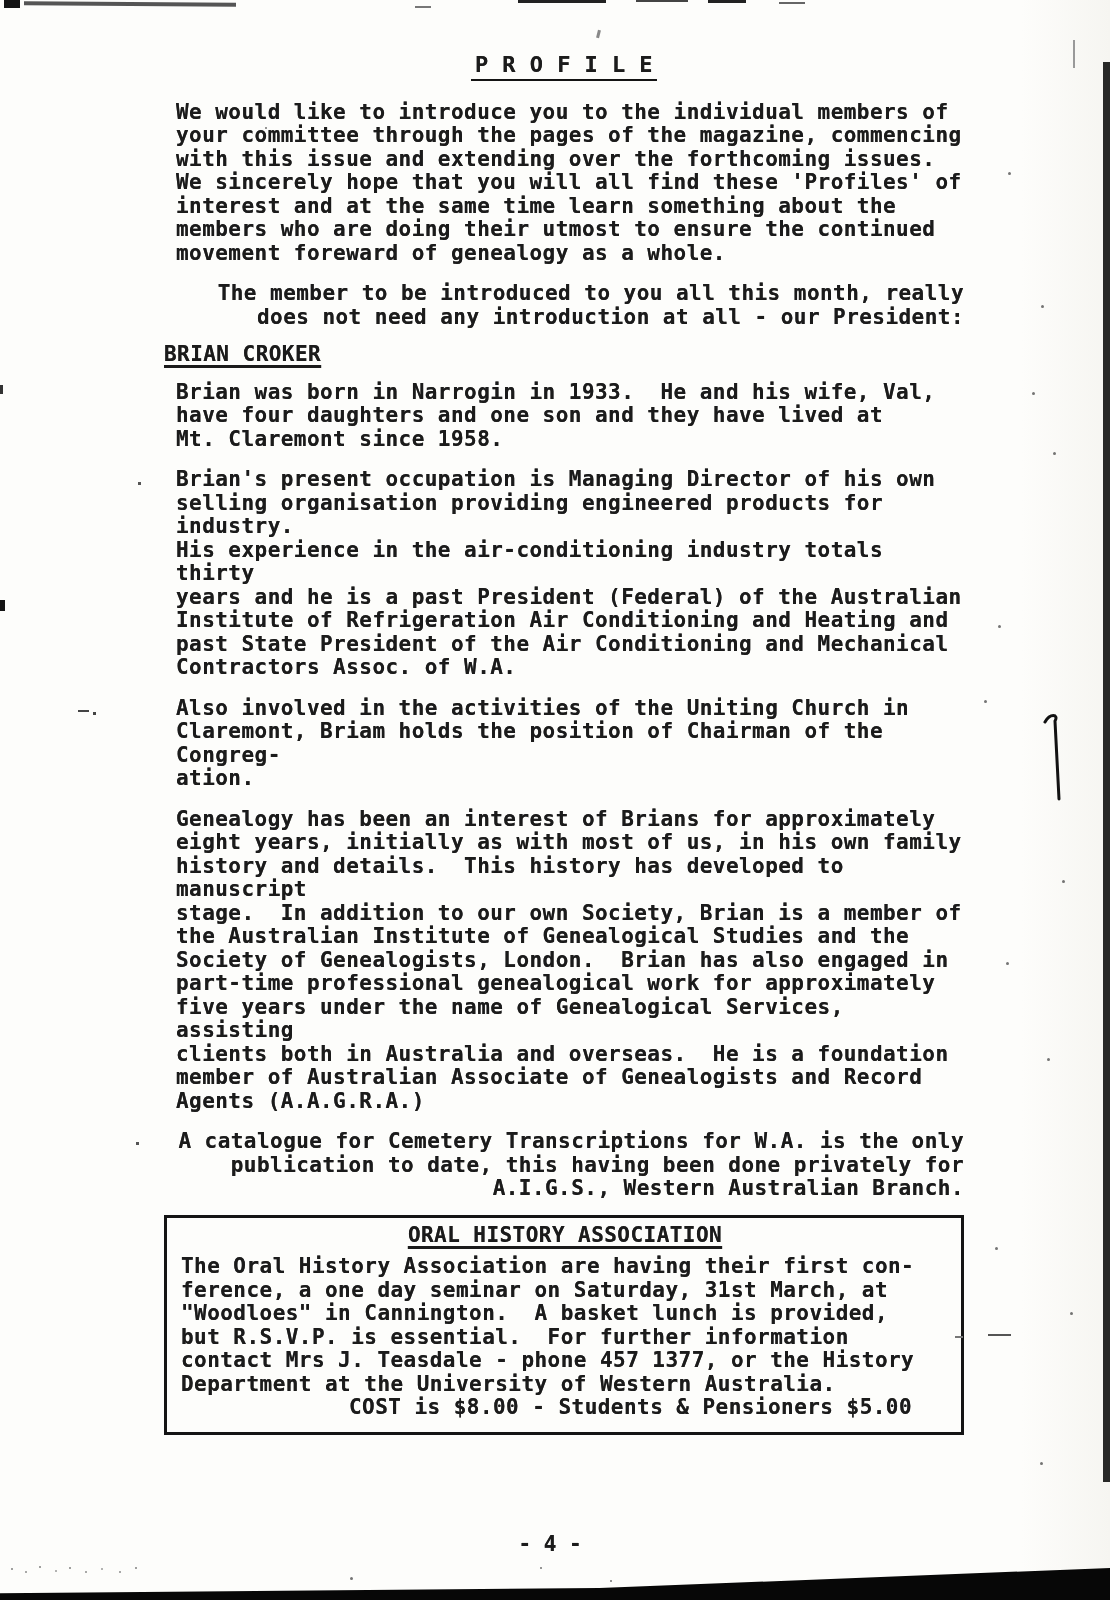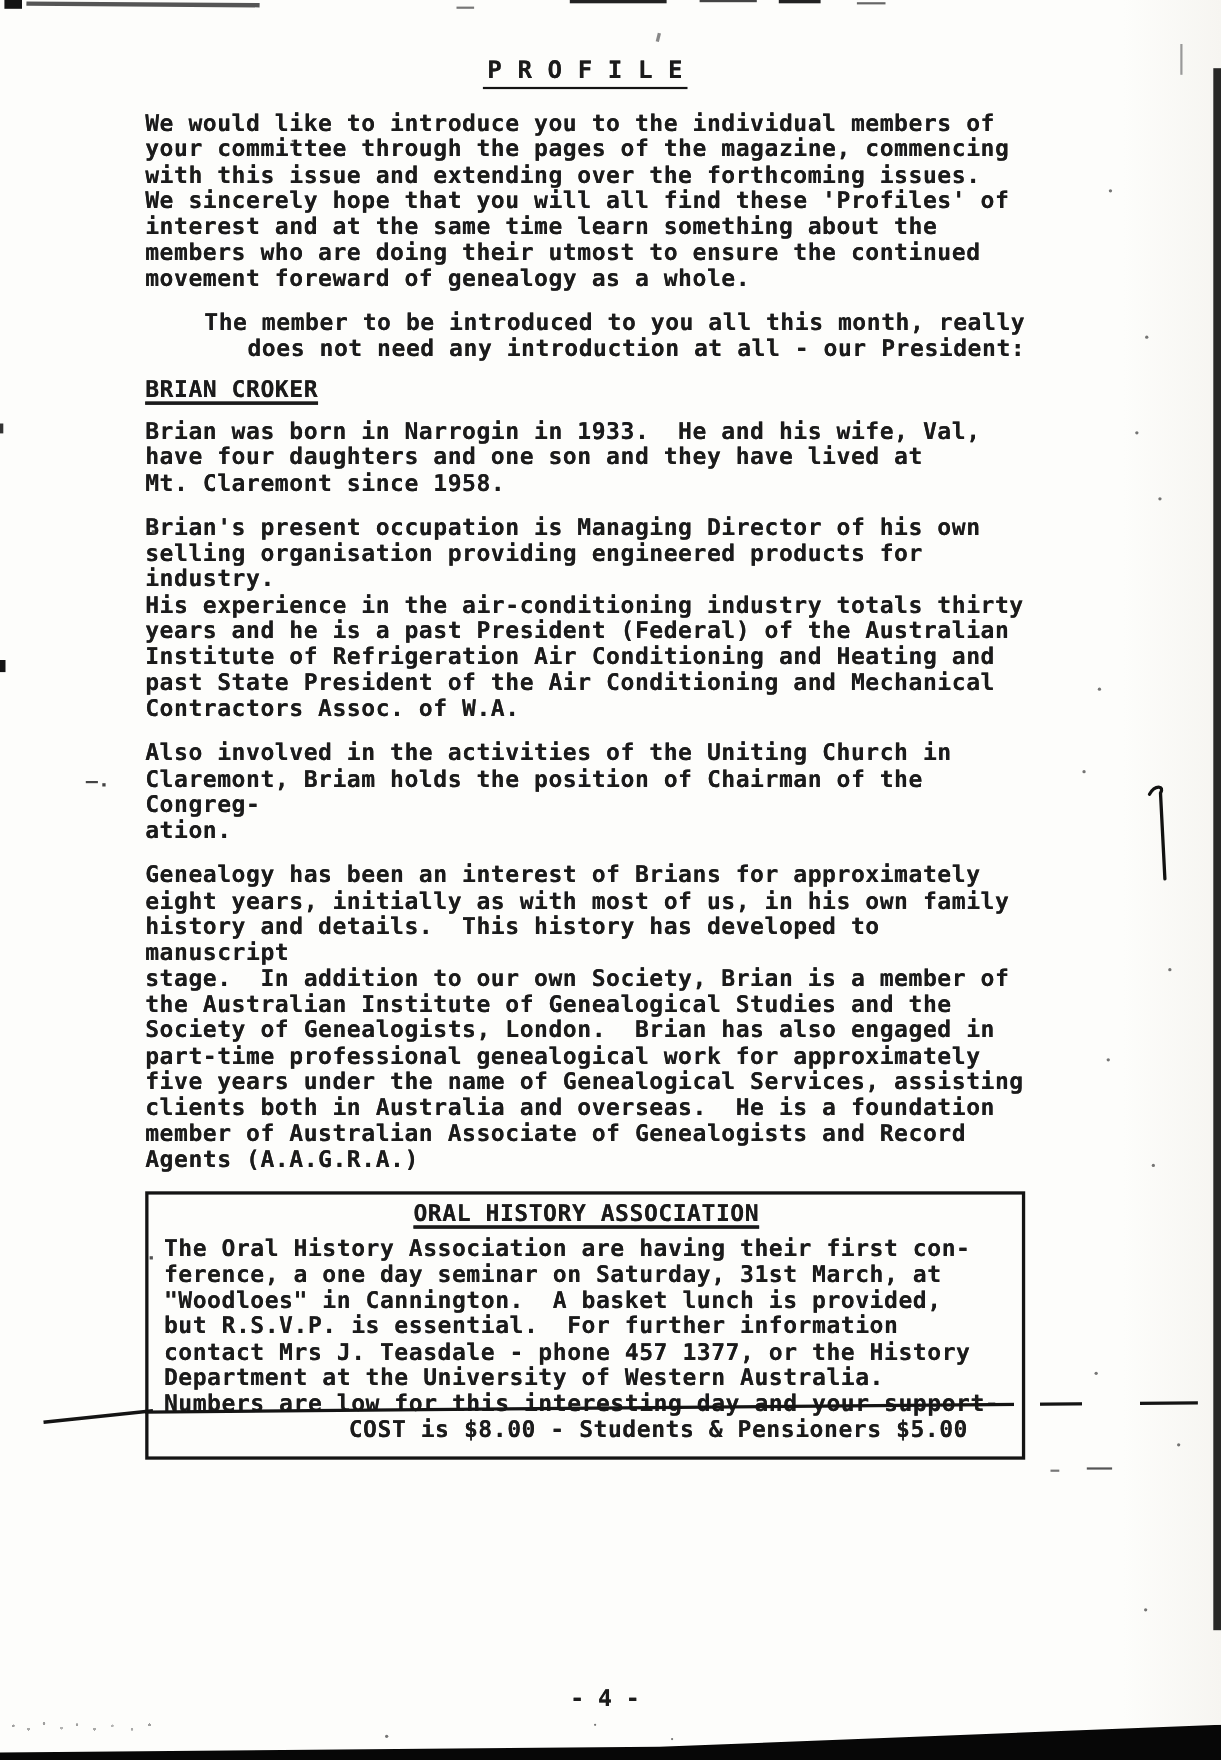--- a/index.html
+++ b/index.html
@@ -8,31 +8,31 @@
     width:1110px;height:1600px;
     margin:0 auto;
     background:linear-gradient(90deg,#fdfdfb 0 92%,#f6f5f1 100%);
     overflow:hidden;
     font-family:"DejaVu Sans Mono","Liberation Mono",monospace;
     font-weight:bold;
     color:#1b1b1b;
     text-shadow:0 0 0.6px rgba(25,25,25,0.75);
   }
   .content{
-    position:absolute;left:132px;top:0;width:800px;
+    position:absolute;left:164px;top:0;width:800px;
     padding-top:53px;
     font-size:21px;line-height:23.5px;letter-spacing:0.45px;
   }
   .doc-title{
     text-align:center;font-size:22px;font-weight:bold;margin:0 0 20px 0;
   }
   .doc-title span{
     display:inline-block;border-bottom:2.5px solid #141414;padding:0 4px 2px 4px;
   }
-  .para{white-space:pre-wrap;margin:0 0 17px 0;}
+  .para{white-space:pre-wrap;margin:0 0 17px 12px;}
   .tight{margin-bottom:14px;text-align:right;}
   .sec-heading{
     font-size:21px;margin:0 0 14px 0;font-weight:bold;
     text-decoration:underline;text-decoration-thickness:2.5px;text-underline-offset:4px;
   }
   .notice-box{
     width:768px;
     border:3px solid #141414;
     padding:6px 12px 12px 14px;
   }
@@ -117,30 +117,32 @@
 eight years, initially as with most of us, in his own family
 history and details.  This history has developed to manuscript
 stage.  In addition to our own Society, Brian is a member of
 the Australian Institute of Genealogical Studies and the
 Society of Genealogists, London.  Brian has also engaged in
 part-time professional genealogical work for approximately
 five years under the name of Genealogical Services, assisting
 clients both in Australia and overseas.  He is a foundation
 member of Australian Associate of Genealogists and Record
 Agents (A.A.G.R.A.)</p>
+    <p class="para tight">A catalogue for Cemetery Transcriptions for W.A. is the only
+publication to date, this having been done privately for
+A.I.G.S., Western Australian Branch.</p>
 
     <div class="notice-box">
       <div class="notice-heading">ORAL HISTORY ASSOCIATION</div>
       <p class="para" style="margin:0;">The Oral History Association are having their first con-
 ference, a one day seminar on Saturday, 31st March, at
 "Woodloes" in Cannington.  A basket lunch is provided,
 but R.S.V.P. is essential.  For further information
 contact Mrs J. Teasdale - phone 457 1377, or the History
 Department at the University of Western Australia.</p>
-      <p class="struck">Numbers are low for this interesting day and your support-</p>
       <p class="cost-line">COST is $8.00 - Students &amp; Pensioners $5.00</p>
     </div>
 
   </div>
 
   <div class="page-number">- 4 -</div>
 
   <div class="art" style="left:4px;top:0;width:16px;height:8px;"></div>
   <div class="art" style="left:24px;top:2px;width:212px;height:4px;background:#555;transform:rotate(0.4deg);"></div>
   <div class="art" style="left:415px;top:6px;width:16px;height:2px;background:#777;"></div>

